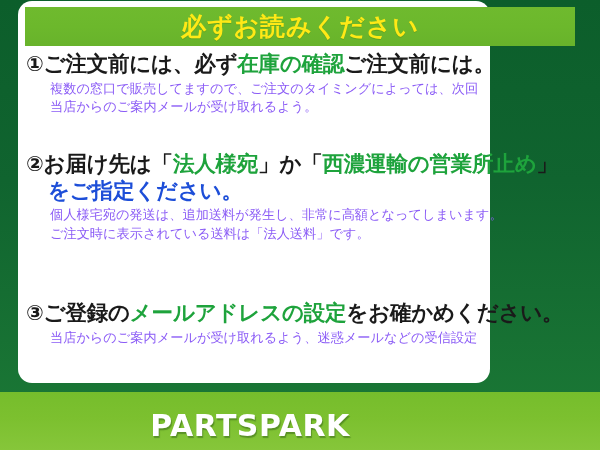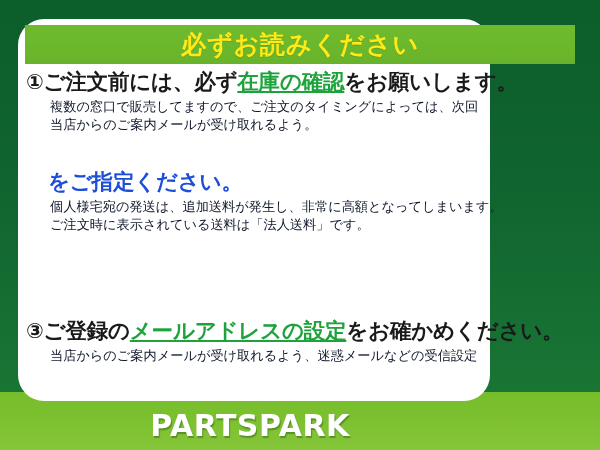--- a/index.html
+++ b/index.html
@@ -28,25 +28,25 @@
     top: 392px;
     width: 600px;
     height: 58px;
     background: linear-gradient(180deg, #76bd2c 0%, #7cc02f 45%, #86c63a 100%);
   }
 
   
   #panel {
     position: absolute;
     left: 18px;
-    top: 19px;
+    top: 1px;
     width: 472px;
     height: 382px;
     background: #ffffff;
-    border-radius: 26px;
+    border-radius: 14px;
     box-sizing: border-box;
   }
 
   
   #title-band {
     position: absolute;
     left: 7px;
     top: 6px;
     width: 550px;
     height: 39px;
@@ -80,34 +80,33 @@
     color: #1a1a1a;
     line-height: 1.24;
     letter-spacing: -0.2px;
     white-space: nowrap;
   }
   .item-head .num {
     font-size: 21px;
   }
   .item-head .hl {
     color: #1ea33c;
-    text-decoration: underline;
   }
   .item-head-cont {
     font-size: 21.5px;
     font-weight: bold;
     color: #1d4ed8;
     line-height: 1.24;
     padding-left: 22px;
     letter-spacing: -0.2px;
     white-space: nowrap;
   }
   .item-body {
     font-size: 13.2px;
-    color: #0f172a;
+    color: #8b5cf6;
     line-height: 1.42;
     padding-left: 24px;
     margin-top: 2px;
     white-space: nowrap;
   }
   .item-body div {
     white-space: nowrap;
   }
 
   #item1 { position: absolute; left: 4px; top: 0px;  width: 556px; }
@@ -145,29 +144,32 @@
   <div id="panel">
 
     <div id="title-band">
       <span id="title-text">必ずお読みください</span>
     </div>
 
     <div id="items">
 
       <div class="item" id="item1">
         <div class="item-head">
-          <span class="num">①</span><span>ご注文前には、必ず</span><span class="hl">在庫の確認</span><span>をお願いします。</span>
+          <span class="num">①</span><span>ご注文前には、必ず</span><span class="hl">在庫の確認</span><span>ご注文前には。</span>
         </div>
         <div class="item-body">
           <div>複数の窓口で販売してますので、ご注文のタイミングによっては、次回</div>
           <div>当店からのご案内メールが受け取れるよう。</div>
         </div>
       </div>
 
       <div class="item" id="item2">
+        <div class="item-head">
+          <span class="num">②</span><span>お届け先は「</span><span class="hl">法人様宛</span><span>」か「</span><span class="hl">西濃運輸の営業所止め</span><span>」</span>
+        </div>
         <div class="item-head-cont">をご指定ください。</div>
         <div class="item-body">
           <div>個人様宅宛の発送は、追加送料が発生し、非常に高額となってしまいます。</div>
           <div>ご注文時に表示されている送料は「法人送料」です。</div>
         </div>
       </div>
 
       <div class="item" id="item3">
         <div class="item-head">
           <span class="num">③</span><span>ご登録の</span><span class="hl">メールアドレスの設定</span><span>をお確かめください。</span>

